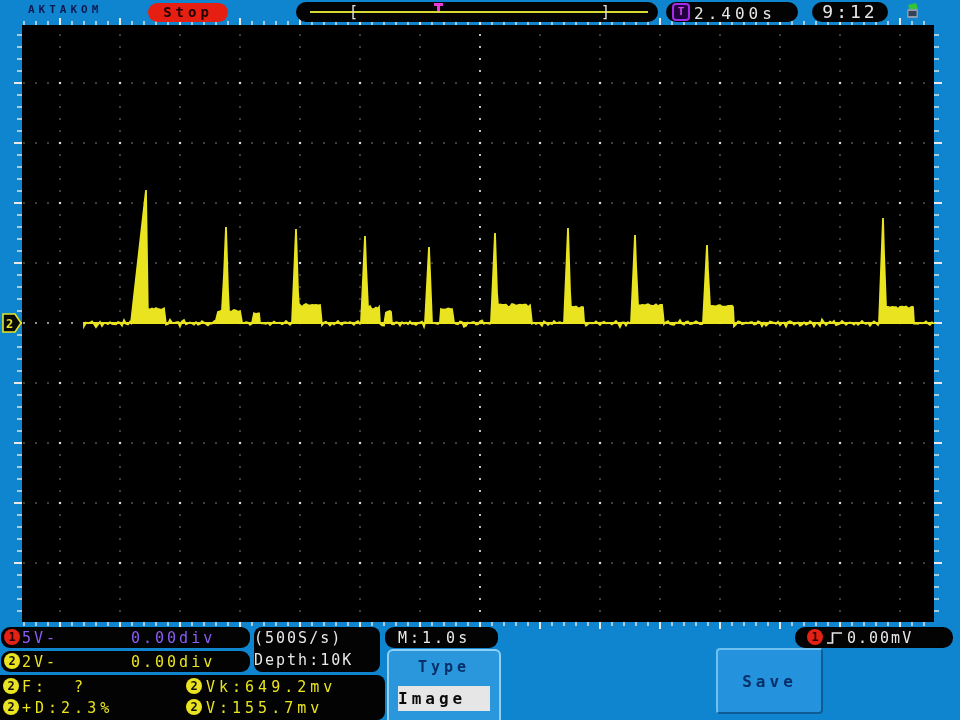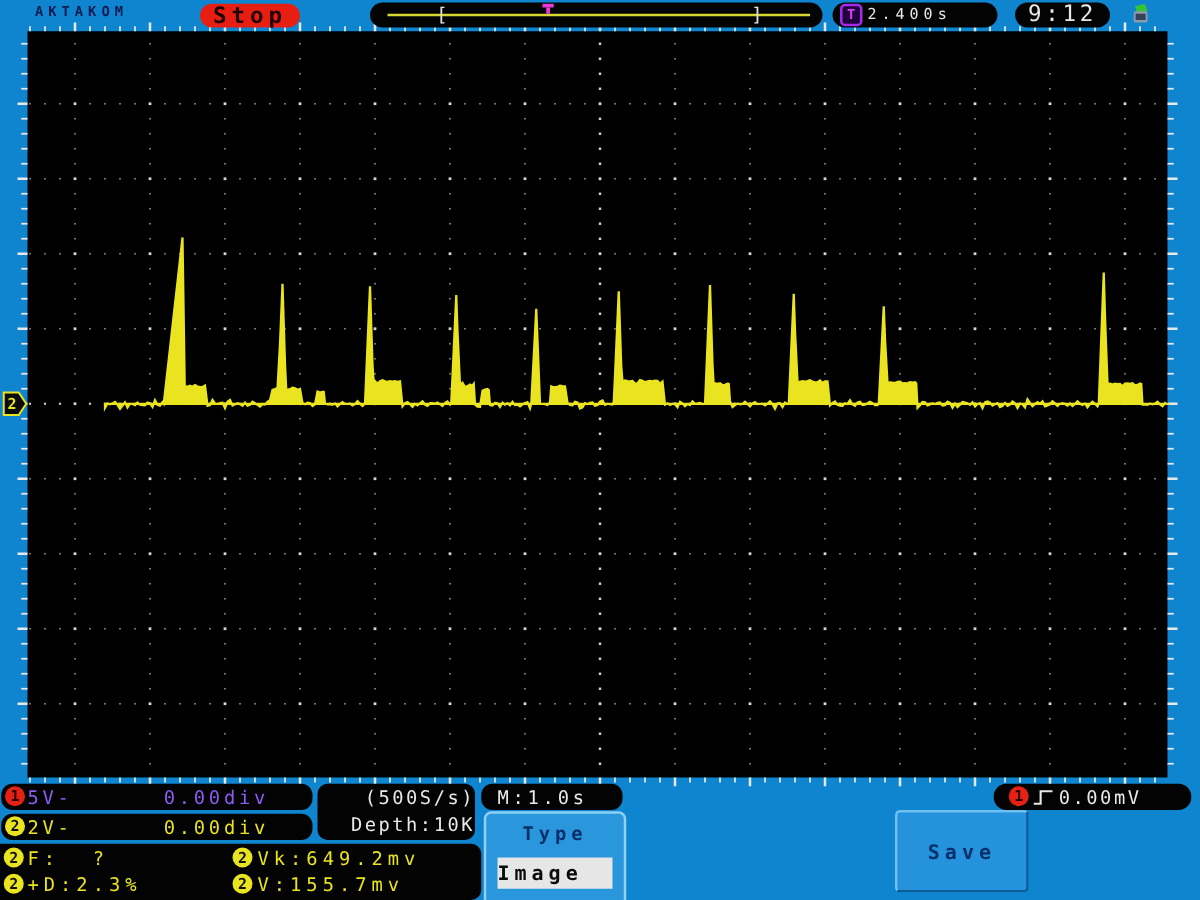--- a/index.html
+++ b/index.html
@@ -17,39 +17,39 @@
   .red{color:#8b5cf6;}
   .navy{color:#07306a;font-weight:bold;}
   .badge{
     position:absolute;width:16px;height:16px;border-radius:50%;
     font-size:12px;font-weight:bold;line-height:16px;text-align:center;
   }
   .badge.r{background:#e32215;color:#2a0000;}
   .badge.y{background:#e9e41f;color:#111;}
   
   #logo{left:28px;top:3px;font-size:11px;font-weight:bold;color:#0d1a52;letter-spacing:4px;}
-  #stop-pill{left:160px;top:3px;width:80px;height:19px;background:#e61f12;border-radius:10px;text-align:center;
-    font-size:18px;font-weight:bold;color:#200000;letter-spacing:4px;line-height:19px;position:absolute;}
+  #stop-pill{left:148px;top:3px;width:80px;height:19px;background:#e61f12;border-radius:10px;text-align:center;
+    font-size:14px;font-weight:bold;color:#200000;letter-spacing:4px;line-height:19px;position:absolute;}
   #trig-bar{left:296px;top:2px;width:362px;height:20px;}
   #trig-line{position:absolute;left:14px;right:10px;top:9px;height:2px;background:#d8d833;}
   .bracket{position:absolute;top:1px;font-size:15px;color:#e0e0e0;}
   #tmark{position:absolute;left:138px;top:1px;width:9px;height:8px;}
   #tmark .bar{position:absolute;left:0;top:0;width:9px;height:3px;background:#e73ad8;}
   #tmark .stem{position:absolute;left:3px;top:3px;width:3px;height:5px;background:#e73ad8;}
   #trigtime-pill{left:666px;top:2px;width:132px;height:20px;}
   #t-icon{position:absolute;left:6px;top:1px;width:14px;height:14px;border:2px solid #a42ce8;border-radius:4px;
     background:#230040;color:#d743ef;font-size:11px;font-weight:bold;line-height:14px;text-align:center;}
-  #trigtime-label{left:28px;top:2px;font-size:12px;letter-spacing:4px;}
+  #trigtime-label{left:28px;top:2px;font-size:16px;letter-spacing:4px;}
   #clock-pill{left:812px;top:2px;width:76px;height:20px;text-align:center;font-size:18px;letter-spacing:3px;
     line-height:20px;color:#e8e8e8;position:absolute;background:#030303;border-radius:10px;}
   
   .chpill{left:1px;width:249px;height:21px;border-radius:9px;}
   .chscale{left:21px;top:2px;font-size:15px;letter-spacing:3px;}
   .choffset{left:130px;top:2px;font-size:15px;letter-spacing:3px;}
-  #acq-box{left:254px;top:627px;width:126px;height:45px;border-radius:8px;text-align:right;}
+  #acq-box{left:254px;top:627px;width:126px;height:45px;border-radius:8px;text-align:left;}
   #acq-box div{font-size:15px;letter-spacing:2px;line-height:22px;}
   #tb-pill{left:385px;top:627px;width:113px;height:21px;border-radius:9px;}
   #tb-label{left:13px;top:2px;font-size:15px;letter-spacing:3px;}
   #trig-pill{left:795px;top:627px;width:158px;height:21px;border-radius:10px;}
   #trig-level-label{left:52px;top:2px;font-size:15px;letter-spacing:2px;}
   #meas-block{left:0;top:675px;width:385px;height:45px;background:#030303;border-radius:0 8px 8px 0;position:absolute;}
   .meas-label{font-size:15px;letter-spacing:4px;}
   
   #type-panel{left:387px;top:649px;width:114px;height:88px;background:#2a96dc;
     border:2px solid #8fd0f4;border-radius:6px;position:absolute;box-sizing:border-box;}

